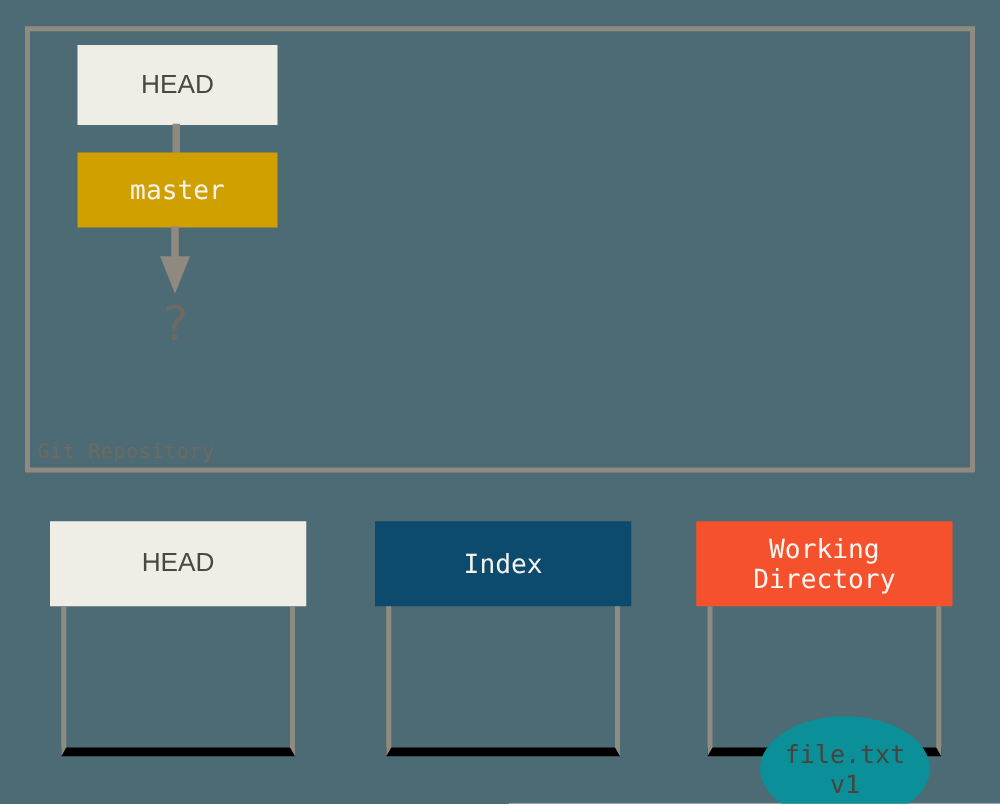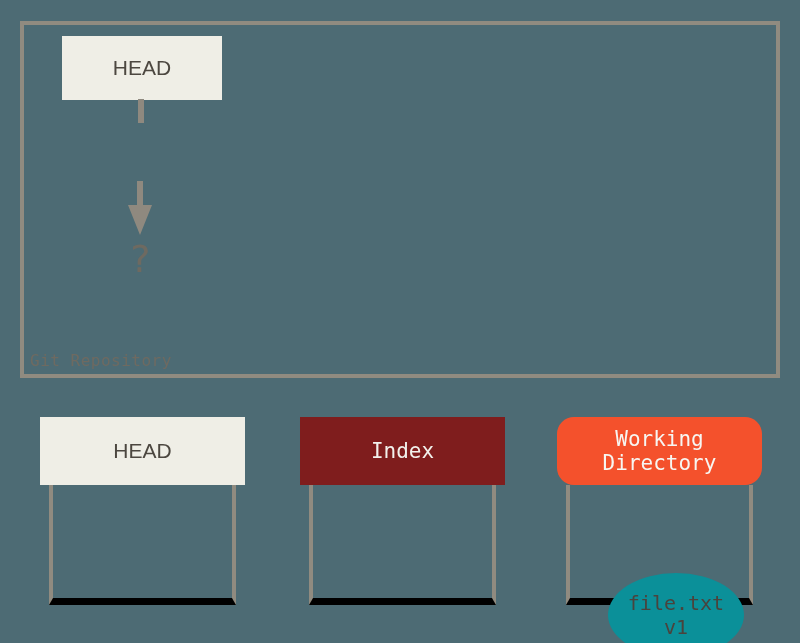--- a/index.html
+++ b/index.html
@@ -128,32 +128,31 @@
 
   .header-head {
     width: 205px; height: 68px;
     background: #efeee6;
     color: #4c4740;
     font-family: "Liberation Sans", sans-serif;
     font-size: 21px;
   }
   .header-index {
     width: 205px; height: 68px;
-    background: #7f1d1d;
+    background: #0c4a6e;
     color: #f2f1ec;
     font-family: "DejaVu Sans Mono", "Liberation Mono", monospace;
     font-size: 21px;
   }
   .header-working {
     width: 205px; height: 68px;
     background: #f4512c;
     color: #f7f6f2;
     font-family: "DejaVu Sans Mono", "Liberation Mono", monospace;
     font-size: 21px;
-    border-radius: 17px;
   }
 
   .body-head    { left: 9px;  top: 68px; width: 187px; height: 120px; }
   .body-index   { left: 9px;  top: 68px; width: 187px; height: 120px; }
   .body-working { left: 9px;  top: 68px; width: 187px; height: 120px; }
 
   
   .blob {
     position: absolute;
     left: 38px;
@@ -178,20 +177,21 @@
 
 <div id="canvas">
 
   <div class="repo-frame"></div>
   <div class="repo-label">Git Repository</div>
 
   <div class="node node-head-top">HEAD</div>
 
   <div class="connector-head-master"></div>
 
+  <div class="node node-master">master</div>
 
   <div class="arrow-master">
     <svg width="36" height="56" viewBox="0 0 36 56" xmlns="http://www.w3.org/2000/svg">
       <line x1="18" y1="0" x2="18" y2="30" stroke="#8f897f" stroke-width="6"></line>
       <polygon points="18,54 6,24 30,24" fill="#8f897f"></polygon>
     </svg>
   </div>
 
   <div class="qmark">?</div>
 

